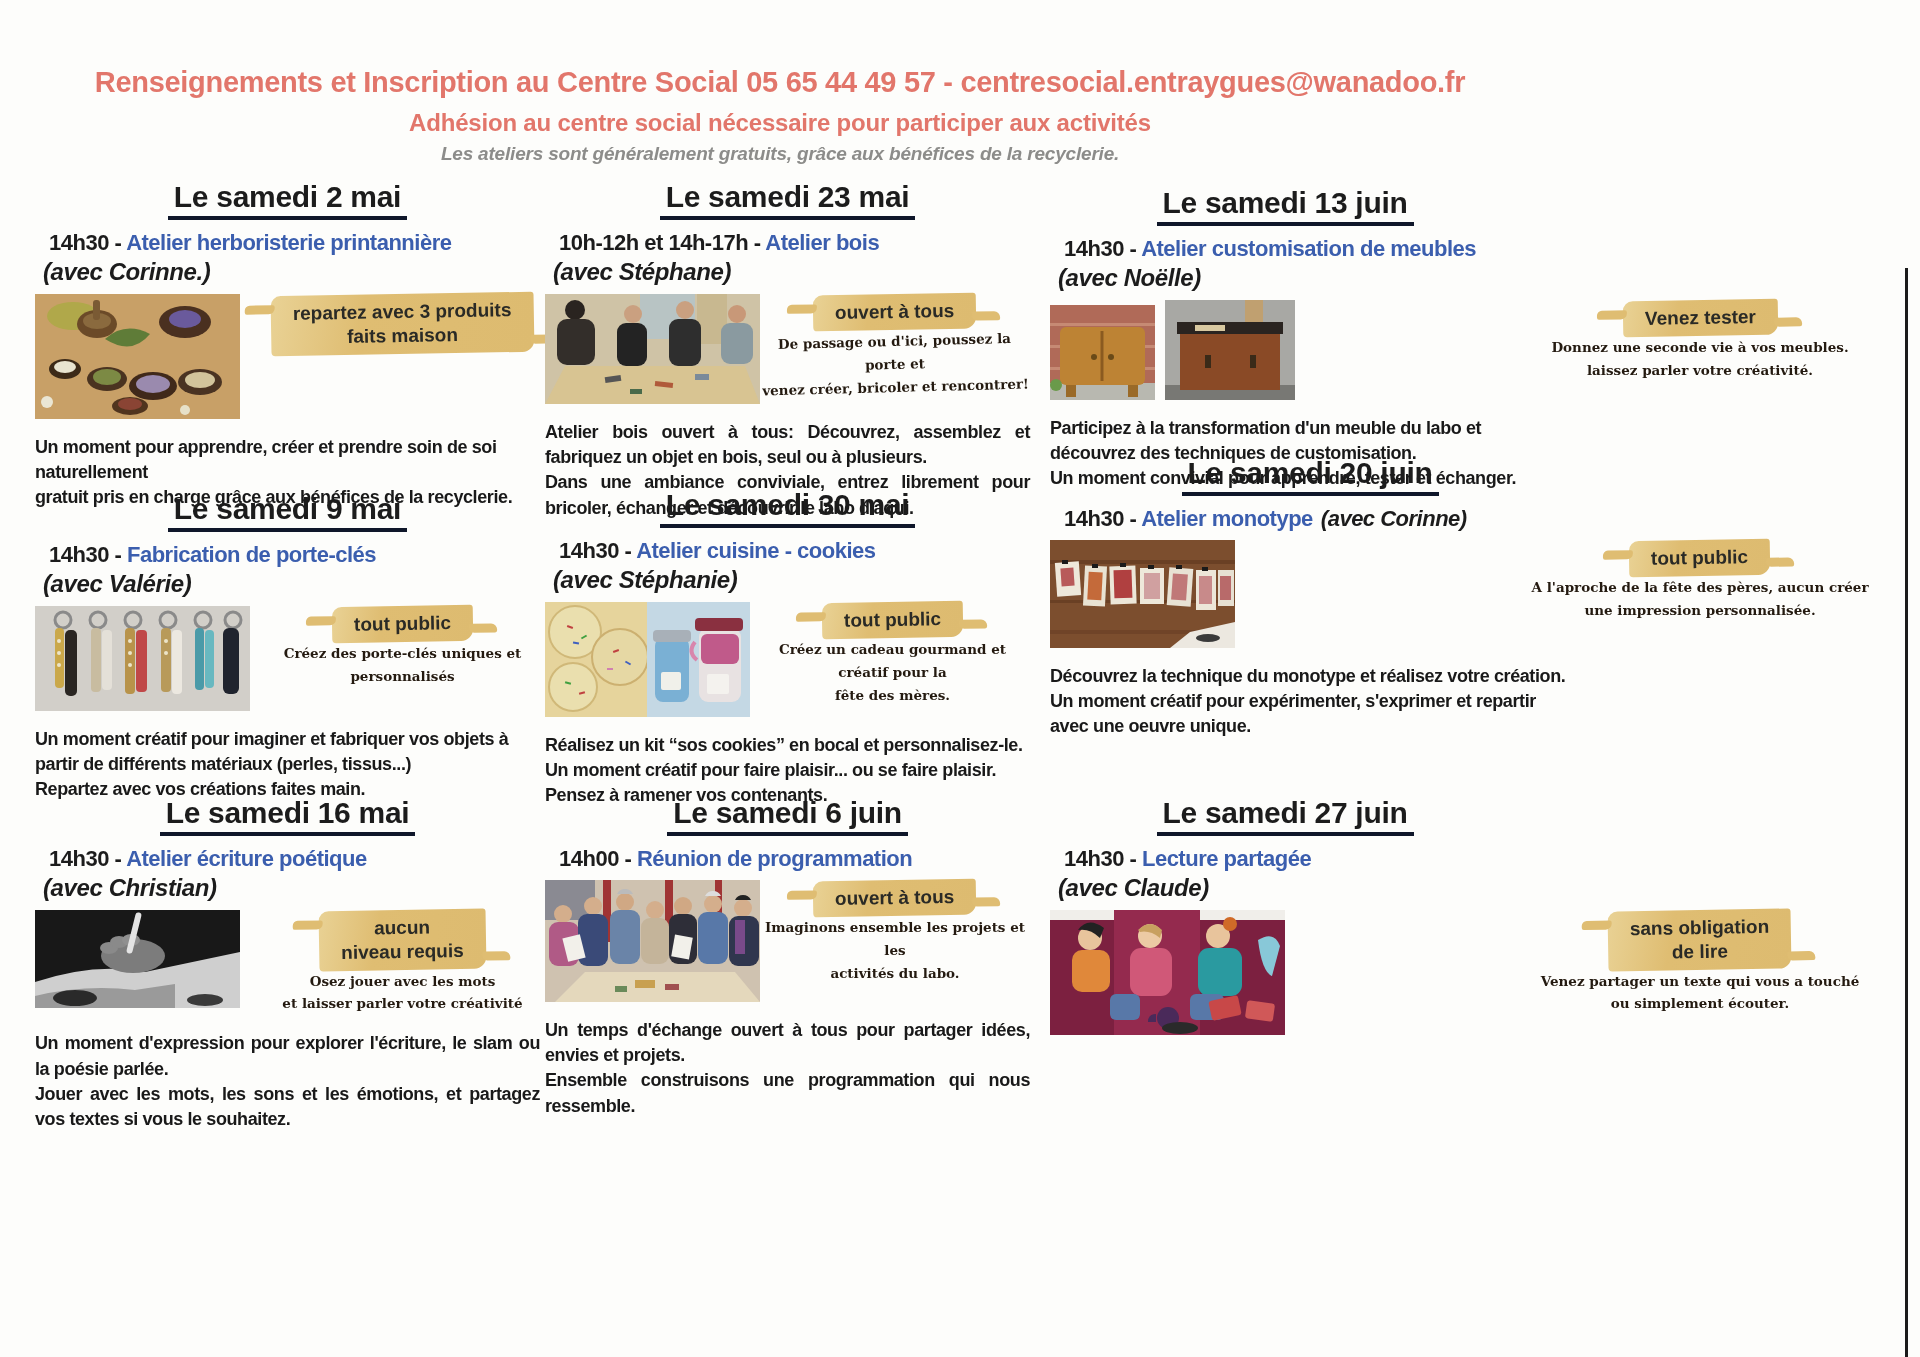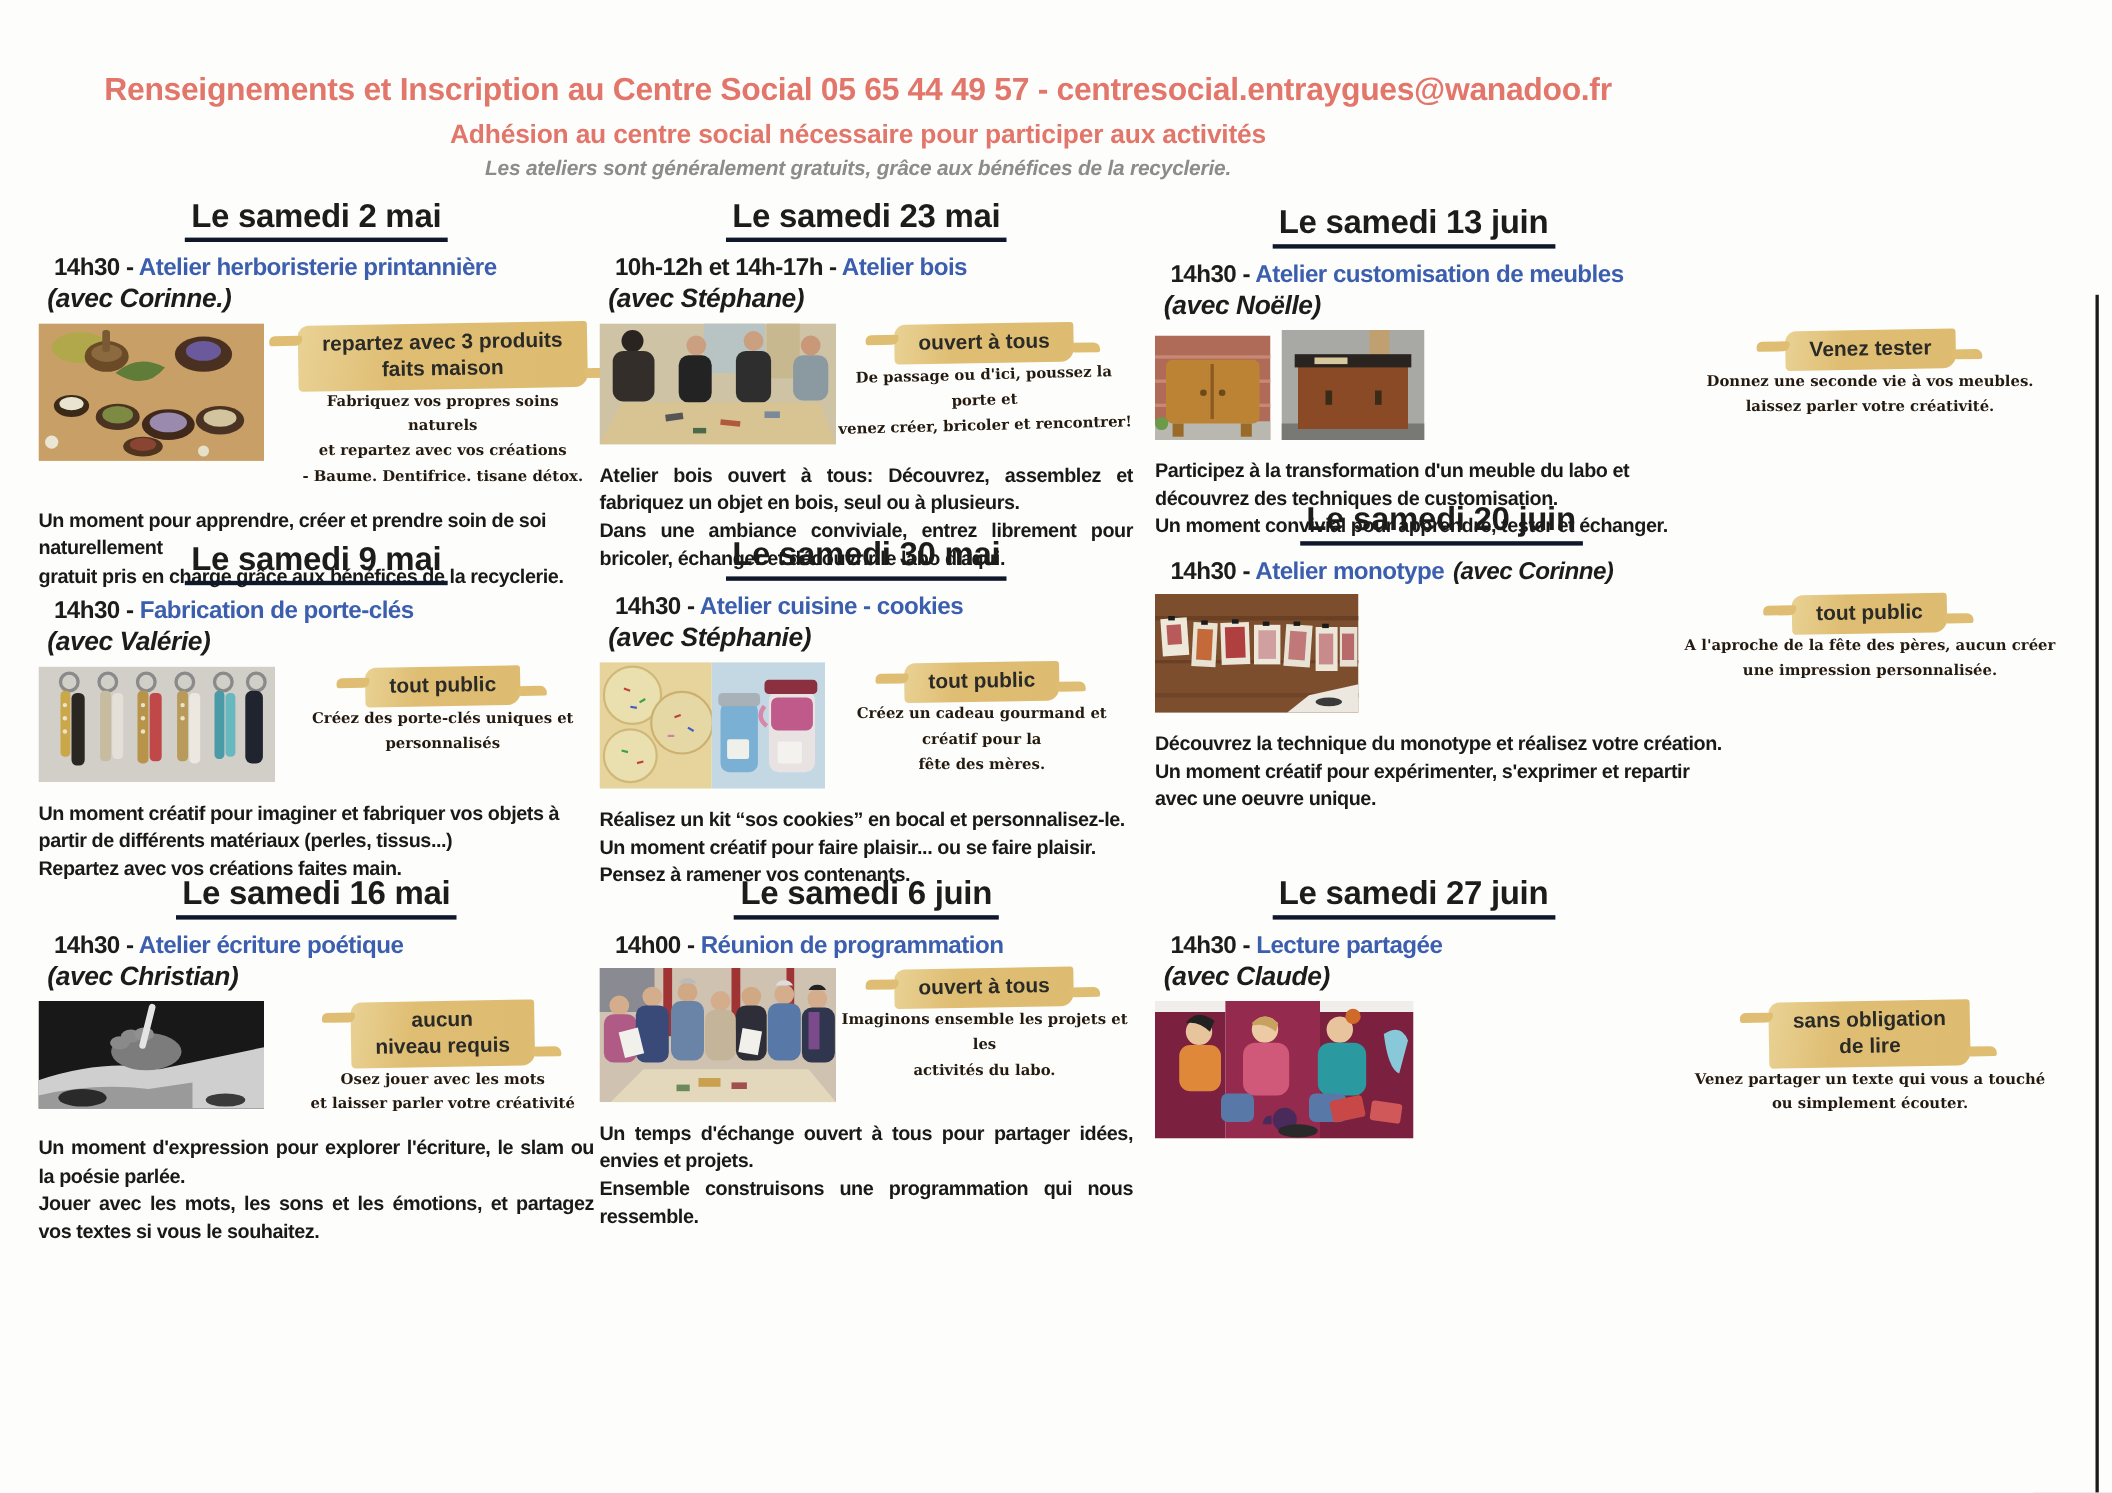--- a/index.html
+++ b/index.html
@@ -93,23 +93,20 @@
             <ellipse cx="165" cy="86" rx="15" ry="8" fill="#d2c49c"></ellipse>
           <ellipse cx="95" cy="112" rx="18" ry="9" fill="#50341e"></ellipse>
             <ellipse cx="95" cy="110" rx="12" ry="6" fill="#8a4434"></ellipse>
           <circle cx="12" cy="108" r="6" fill="#eae6d4"></circle>
             <circle cx="150" cy="116" r="5" fill="#e6e0c8"></circle>
         </svg>
       </div>
       <div class="side">
         <span class="badge">repartez avec 3 produits
 faits maison</span>
-        <div class="note">Fabriquez vos propres soins naturels
-et repartez avec vos créations
--   Baume. Dentifrice. tisane détox.</div>
       </div>
     </div>
     <p class="desc">Un moment pour apprendre, créer et prendre soin de soi naturellement
 gratuit pris en charge grâce aux bénéfices de la recyclerie.</p>
   </section>
 
   <section class="cell" style="left:545px;top:180px;width:485px;">
     <div class="date"><span>Le samedi 23 mai</span></div>
     <div class="tl"><span>10h-12h et 14h-17h</span><span> - </span><span class="t">Atelier bois</span></div>
     <div class="host">(avec Stéphane)</div>

